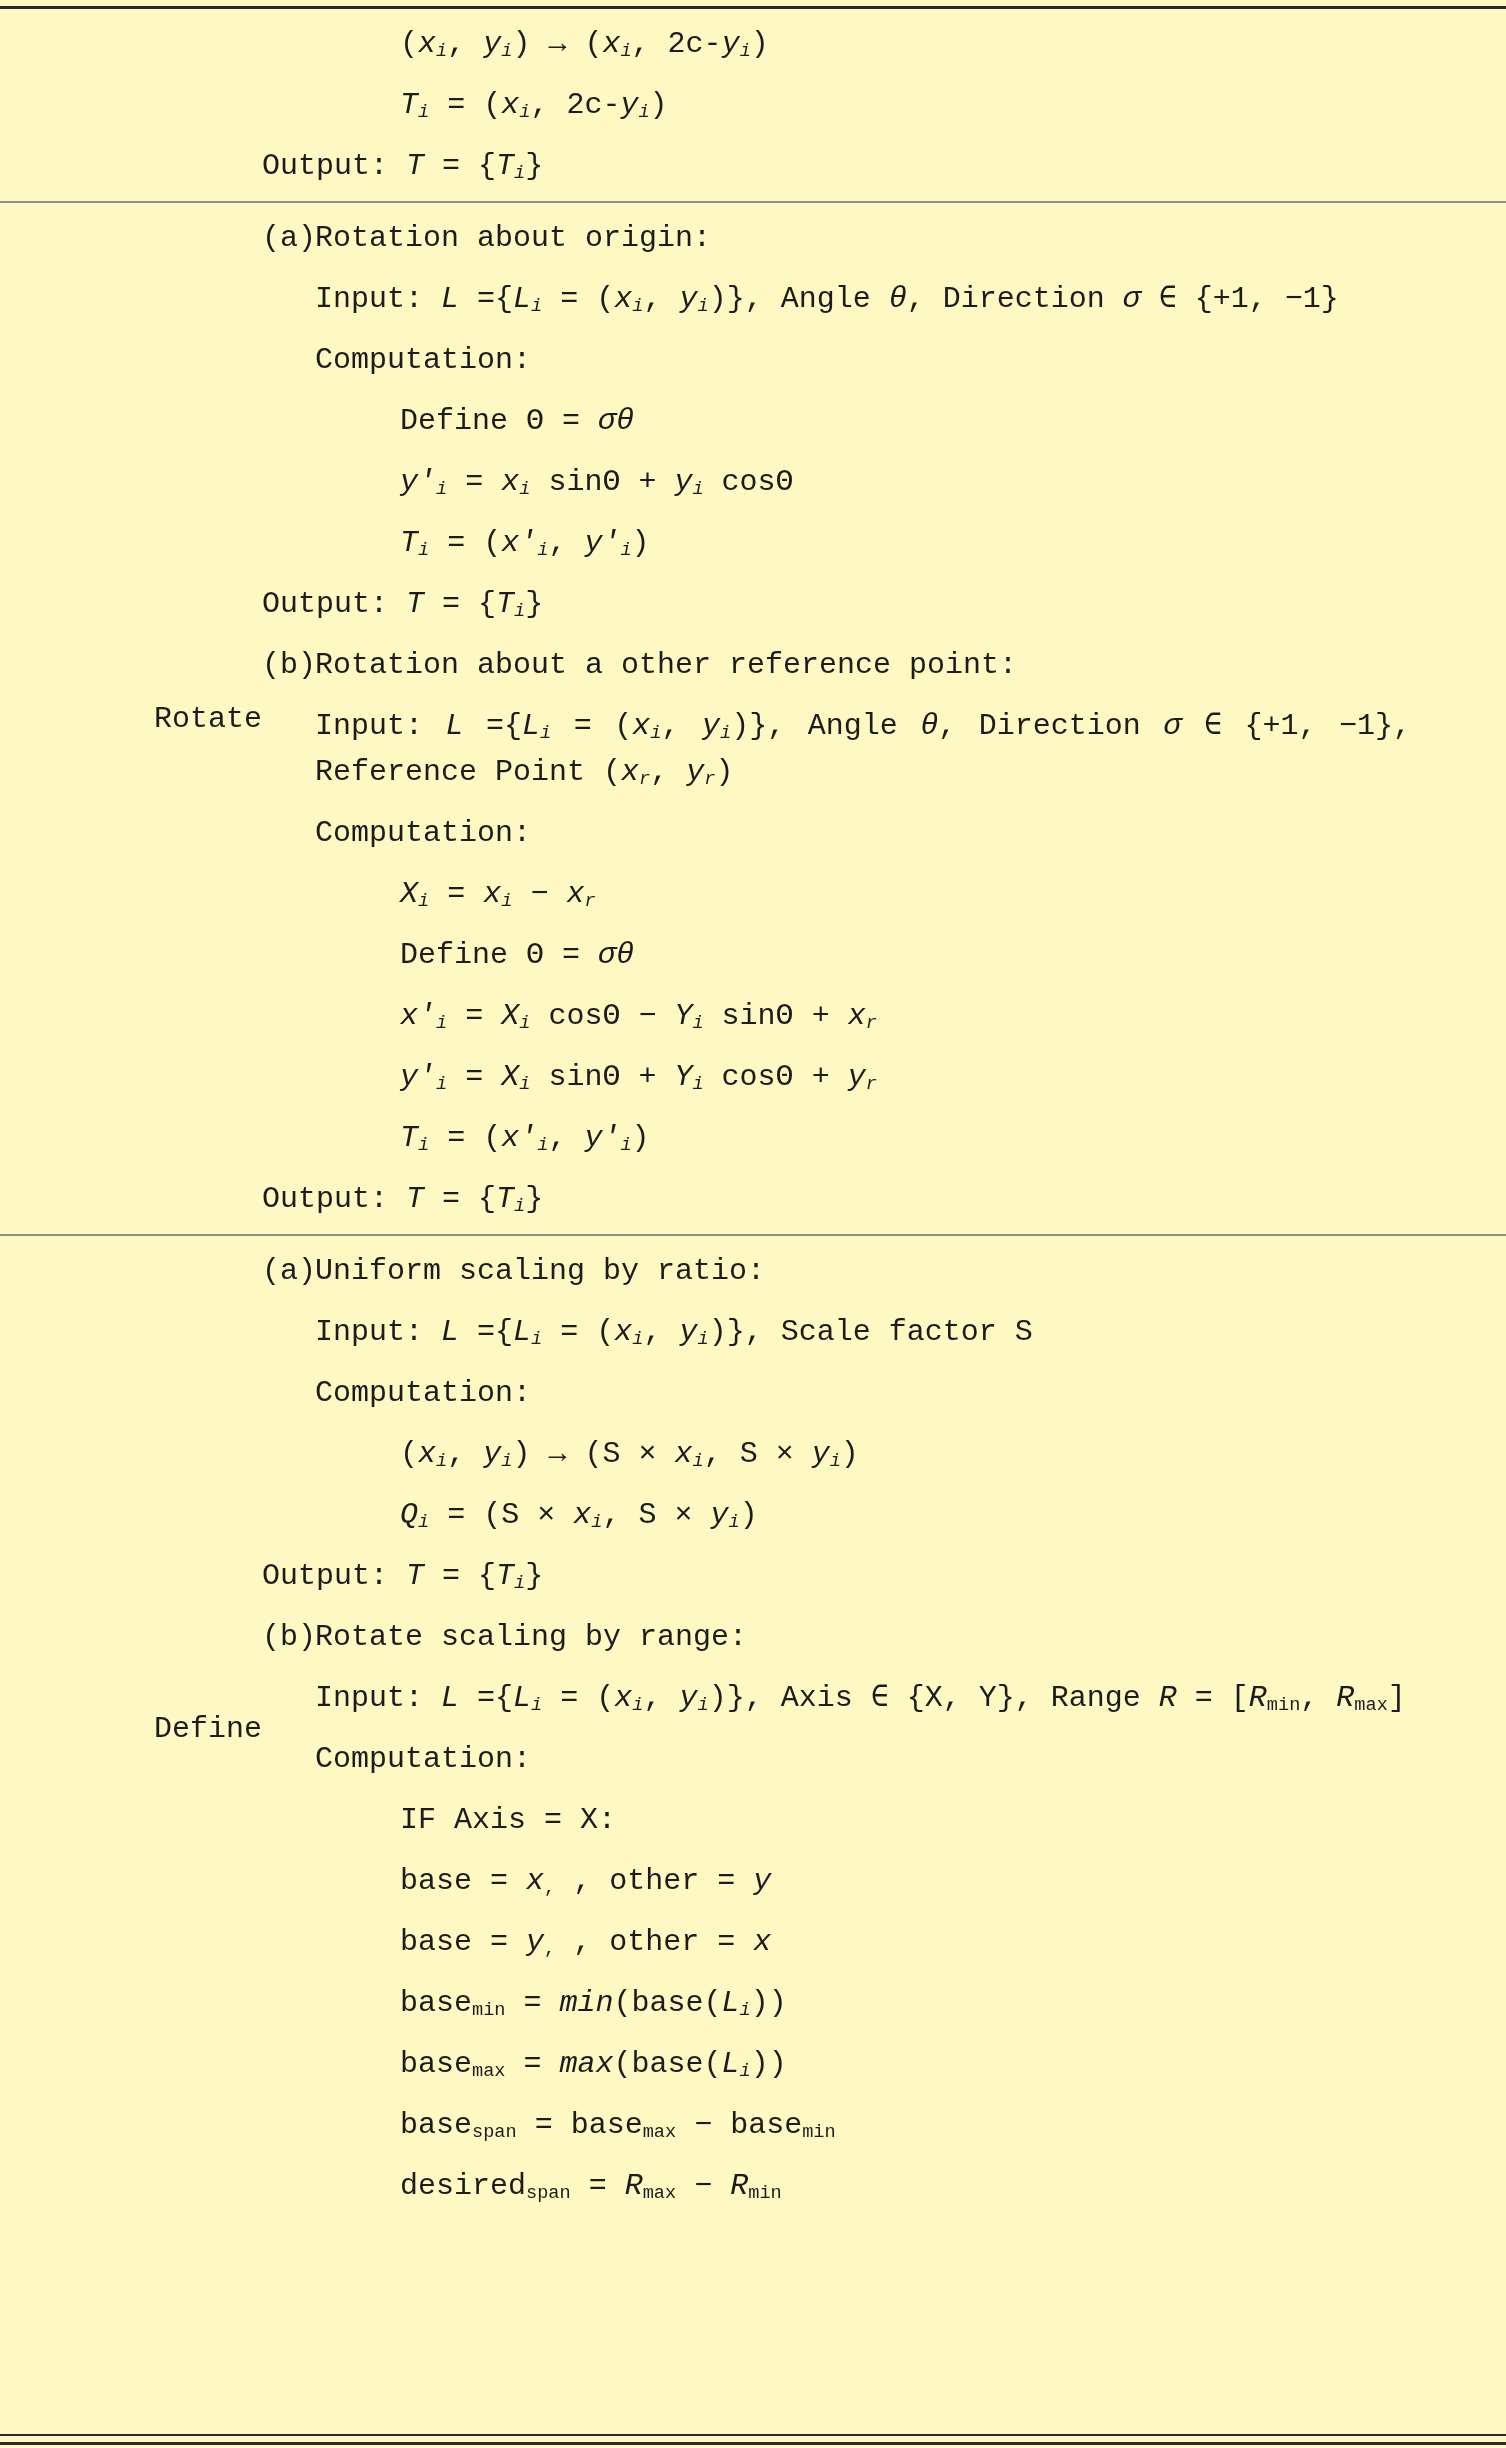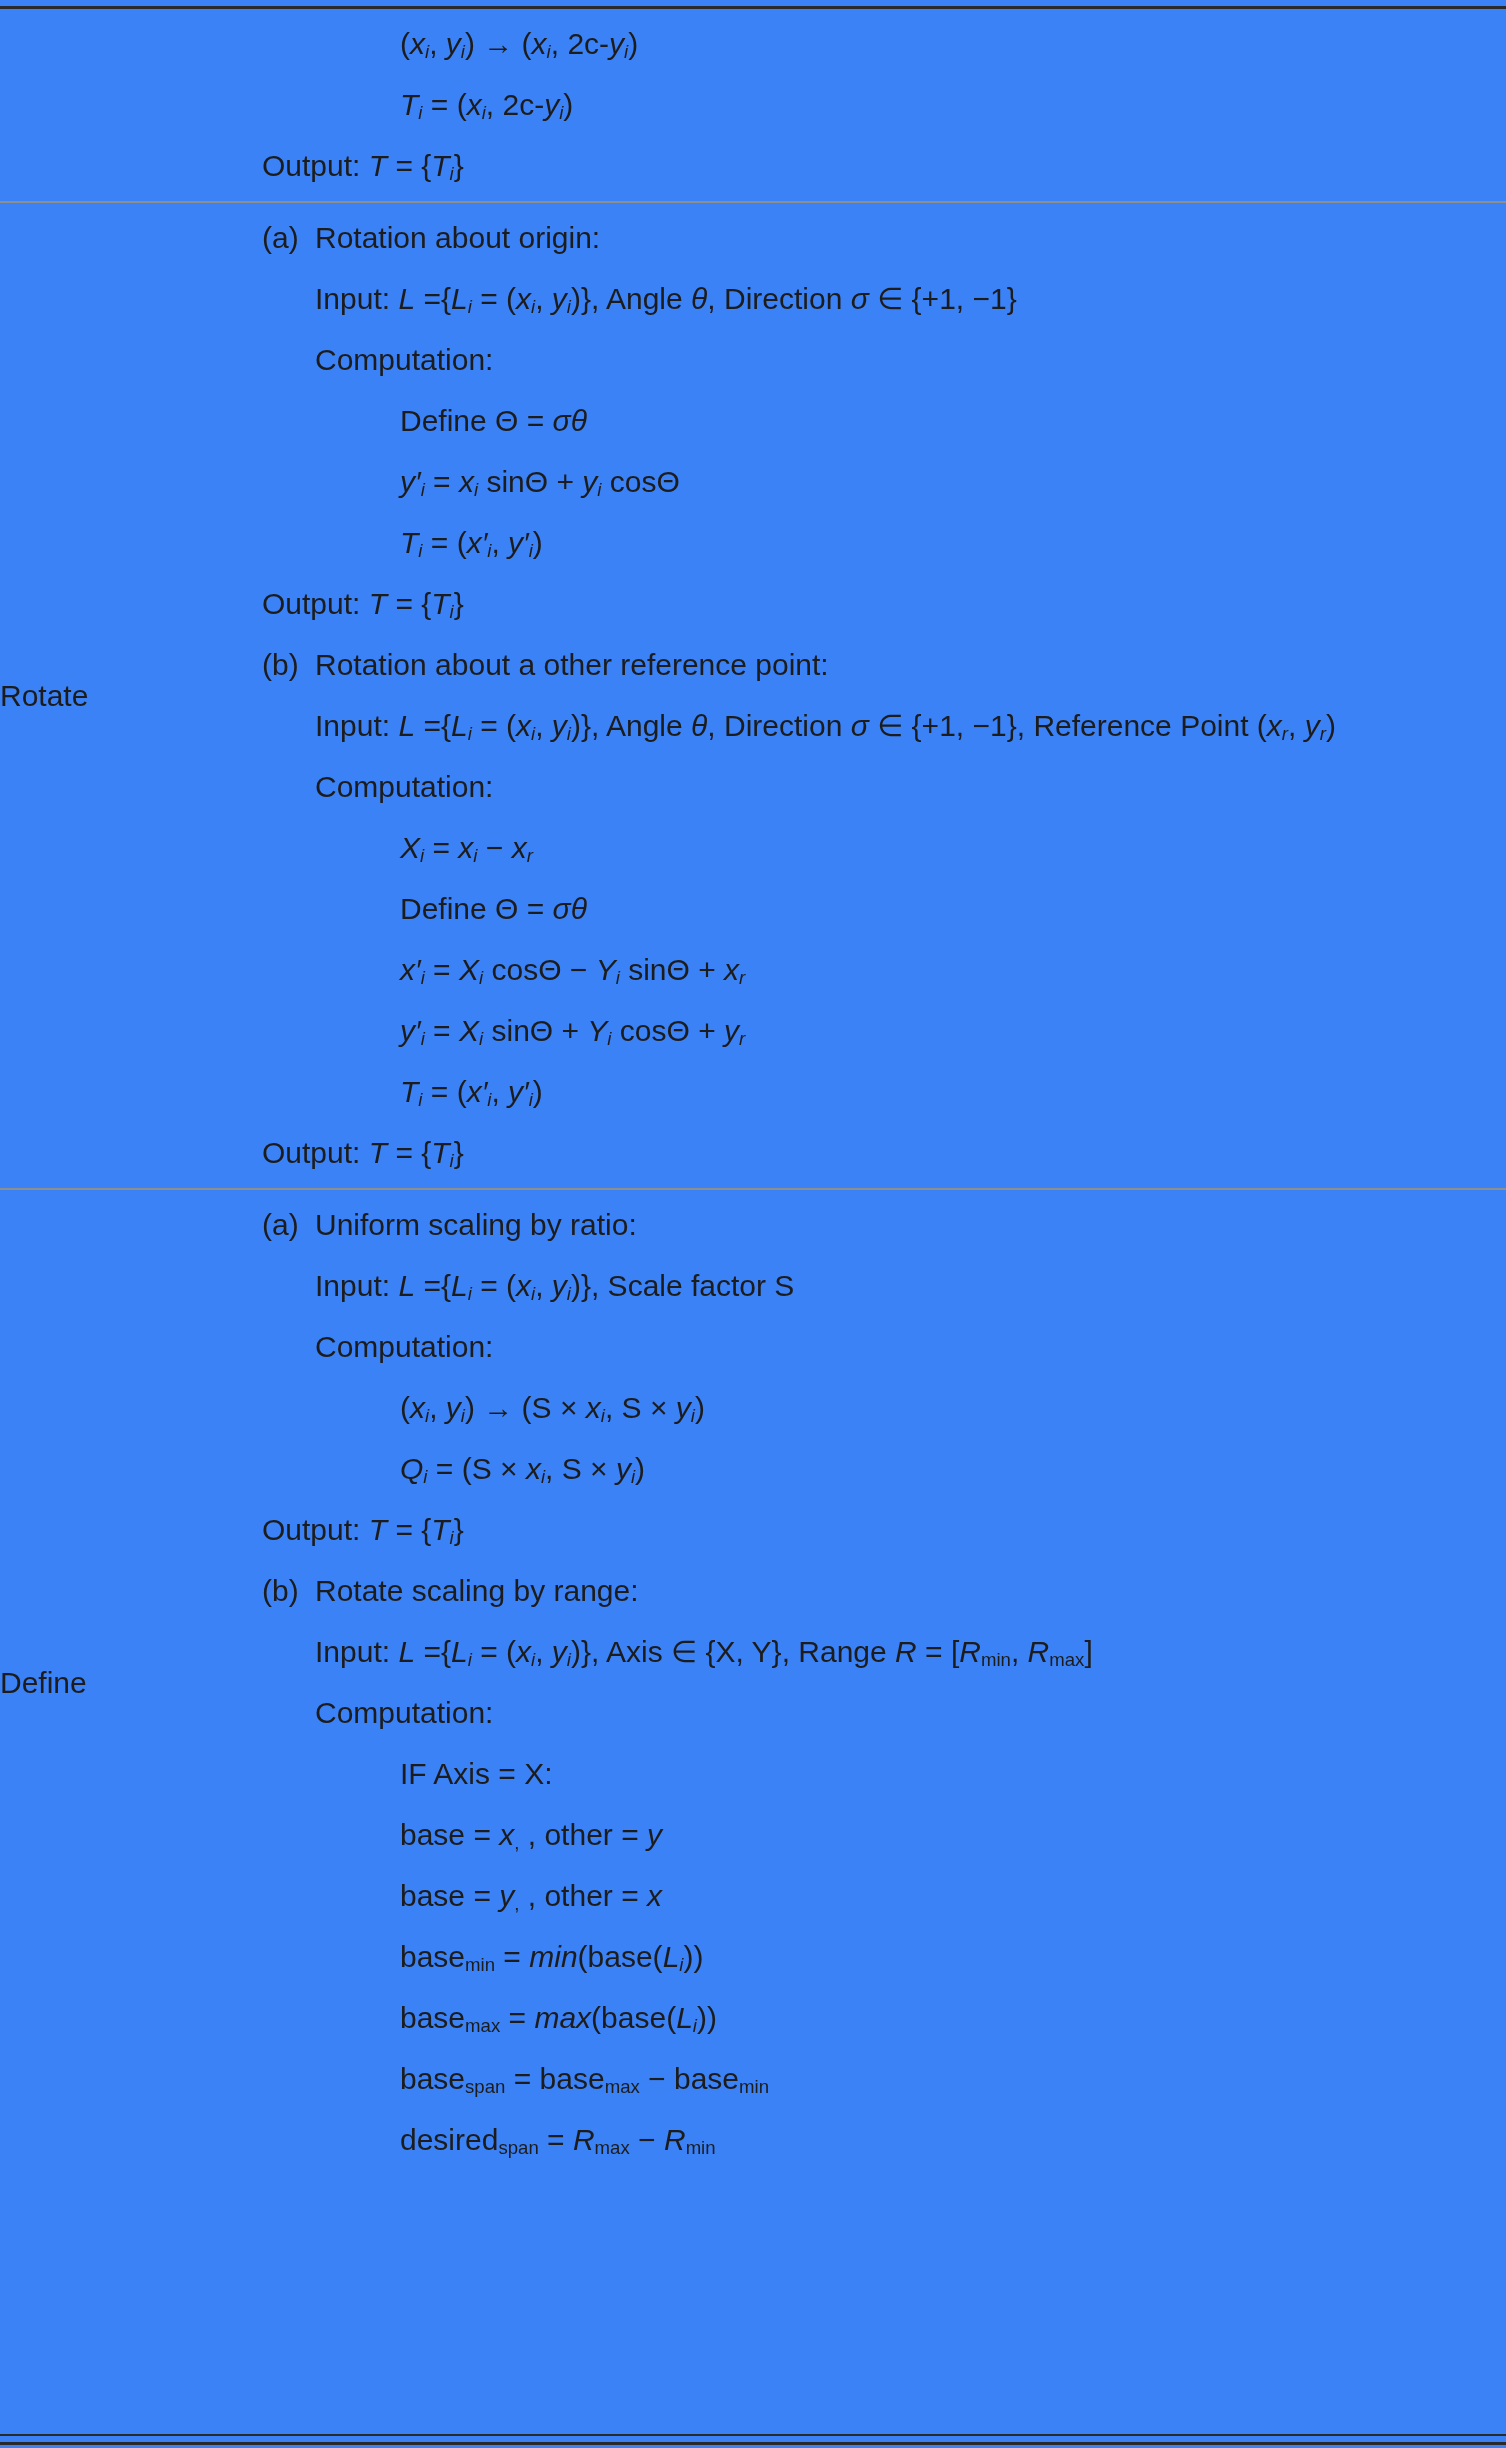--- a/index.html
+++ b/index.html
@@ -1,30 +1,30 @@
 <!DOCTYPE html>
 <html><head>
 <meta charset="utf-8">
 <style>
   * { margin: 0; padding: 0; box-sizing: border-box; }
   html, body { background: #ffffff; }
   .page {
     position: relative;
     width: 1506px;
     height: 2448px;
-    background: #3b82f6;
+    background: #fef9c3;
     color: #1c1c1c;
-    font-family: Liberation Sans, sans-serif;
+    font-family: Liberation Mono, monospace;
     font-size: 30px;
     overflow: hidden;
   }
   .toprule { margin-top: 6px; height: 3px; background: #2a2a2a; }
   .midrule { height: 2px; background: #8e8e8e; }
   .section { display: flex; align-items: center; padding: 12px 0; }
-  .label-col { width: 262px; flex: 0 0 262px; text-align: left; }
+  .label-col { width: 262px; flex: 0 0 262px; text-align: right; }
   .content-col { flex: 1; padding-right: 95px; }
   .row {
     position: relative;
     line-height: 46px;
     margin-bottom: 15px;
     text-align: justify;
   }
   .row:last-child { margin-bottom: 0; }
   .indent-0 { padding-left: 0; }
   .indent-1 { padding-left: 53px; }

